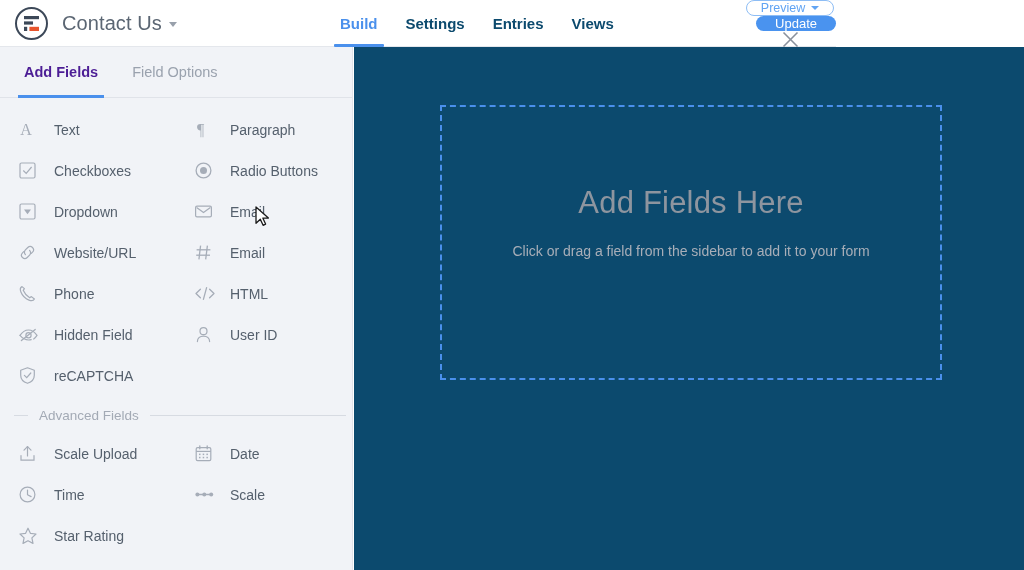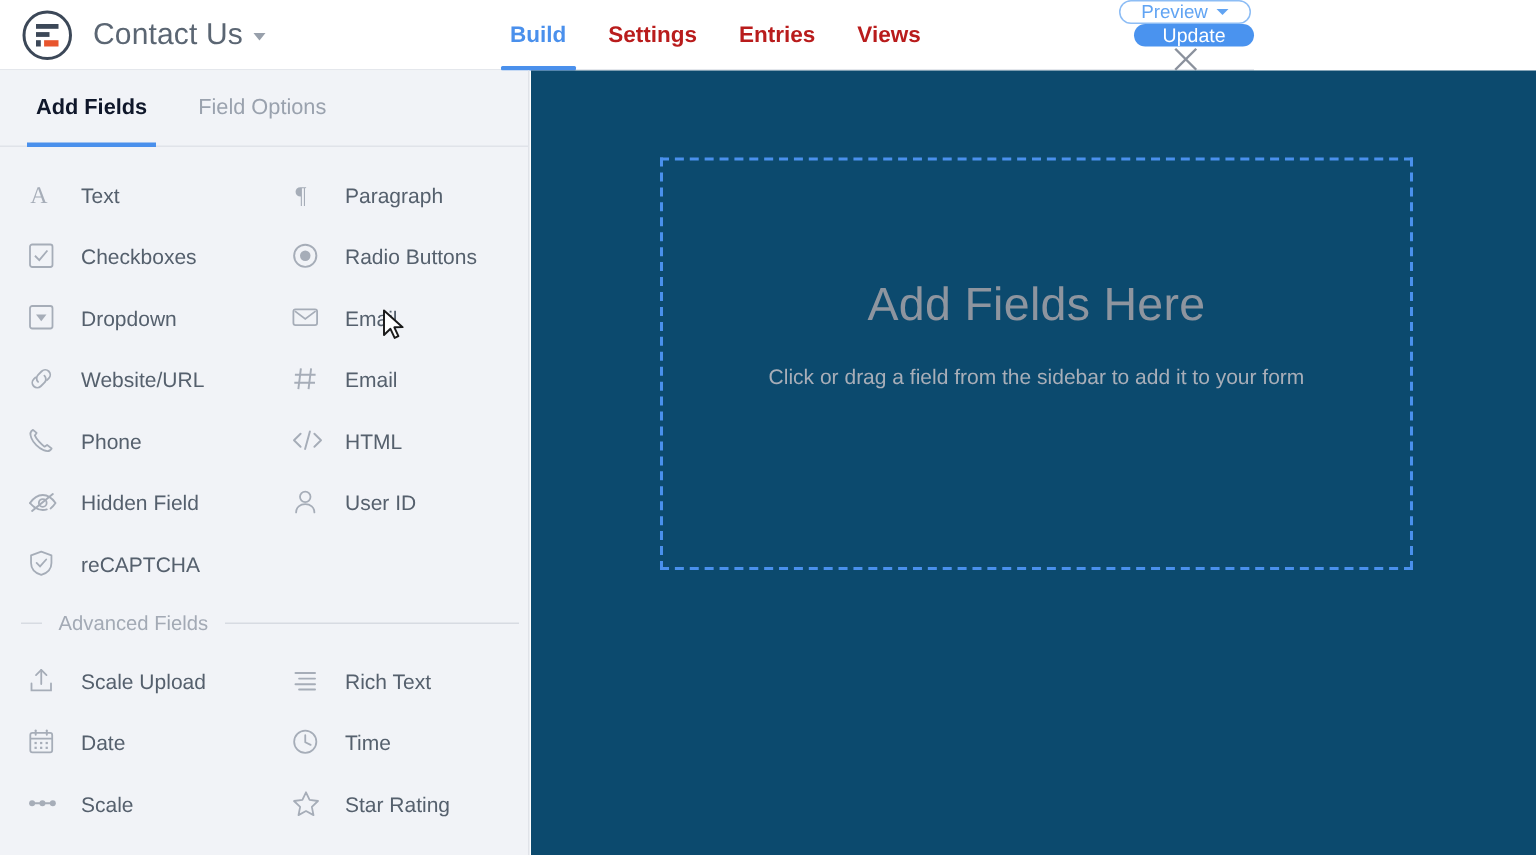--- a/index.html
+++ b/index.html
@@ -38,21 +38,21 @@
     display: inline-block; margin-top: 3px;
   }
 
   .nav-tabs {
     position: absolute; left: 326px; top: 0;
     height: 47px; display: flex; align-items: center; gap: 0; justify-content: center;
   }
   .nav-tab {
     height: 47px; display: flex; align-items: center;
     padding: 0 14px;
-    font-size: 15px; font-weight: bold; color: #b91c1c;
+    font-size: 15px; font-weight: bold; color: #0c4a6e;
     cursor: pointer; position: relative;
   }
   .nav-tab.active { color: #4a90ec; }
   .nav-tab.active::after {
     content: ""; position: absolute; left: 8px; right: 8px; bottom: 0;
     height: 3px; background: #4a90ec; border-radius: 1px;
   }
 
   .top-actions {
     position: absolute; right: 0; top: 0; height: 47px;
@@ -100,21 +100,21 @@
     height: 51px; display: flex; align-items: center;
     padding-left: 18px; gap: 0;
     border-bottom: 1px solid #e0e3e9;
   }
   .side-tab {
     height: 51px; display: flex; align-items: center;
     padding: 0 6px; margin-right: 22px;
     font-size: 14.5px; color: #9aa2ae; cursor: pointer;
     position: relative;
   }
-  .side-tab.active { color: #0f172a; font-weight: bold; }
+  .side-tab.active { color: #4c1d95; font-weight: bold; }
   .side-tab.active::after {
     content: ""; position: absolute; left: 0; right: 0; bottom: 0;
     height: 2.5px; background: #4a90ec;
   }
 
   .field-grid {
     padding-top: 11px;
     display: grid; grid-template-columns: 176px 176px;
   }
   .field-item {
@@ -382,31 +382,20 @@
       <span class="field-icon">
         <svg width="19" height="19" viewBox="0 0 19 19">
           <polyline points="3,11.6 3,16.2 16,16.2 16,11.6" fill="none" stroke="#a6adb8" stroke-width="1.2" stroke-linecap="round"></polyline>
           <line x1="9.5" y1="2.6" x2="9.5" y2="12" stroke="#a6adb8" stroke-width="1.2" stroke-linecap="round"></line>
           <polyline points="6,6.1 9.5,2.6 13,6.1" fill="none" stroke="#a6adb8" stroke-width="1.2" stroke-linecap="round" stroke-linejoin="round"></polyline>
         </svg>
       </span>
       <span class="field-label">Scale Upload</span>
     </div>
 
-    <div class="field-item">
-      <span class="field-icon">
-        <svg width="19" height="19" viewBox="0 0 19 19">
-          <line x1="3" y1="4.6" x2="16" y2="4.6" stroke="#a6adb8" stroke-width="1.3" stroke-linecap="round"></line>
-          <line x1="5.4" y1="8.4" x2="16" y2="8.4" stroke="#a6adb8" stroke-width="1.3" stroke-linecap="round"></line>
-          <line x1="3" y1="12.2" x2="16" y2="12.2" stroke="#a6adb8" stroke-width="1.3" stroke-linecap="round"></line>
-          <line x1="5.4" y1="15.6" x2="16" y2="15.6" stroke="#a6adb8" stroke-width="1.3" stroke-linecap="round"></line>
-        </svg>
-      </span>
-      <span class="field-label">Rich Text</span>
-    </div>
 
     <div class="field-item">
       <span class="field-icon">
         <svg width="19" height="19" viewBox="0 0 19 19">
           <rect x="2.2" y="3.6" width="14.6" height="13" rx="1.4" fill="none" stroke="#a6adb8" stroke-width="1.2"></rect>
           <line x1="2.2" y1="7.4" x2="16.8" y2="7.4" stroke="#a6adb8" stroke-width="1.2"></line>
           <line x1="5.8" y1="1.9" x2="5.8" y2="4.8" stroke="#a6adb8" stroke-width="1.3" stroke-linecap="round"></line>
           <line x1="13.2" y1="1.9" x2="13.2" y2="4.8" stroke="#a6adb8" stroke-width="1.3" stroke-linecap="round"></line>
           <g fill="#a6adb8">
             <rect x="5" y="9.6" width="1.5" height="1.5"></rect>

